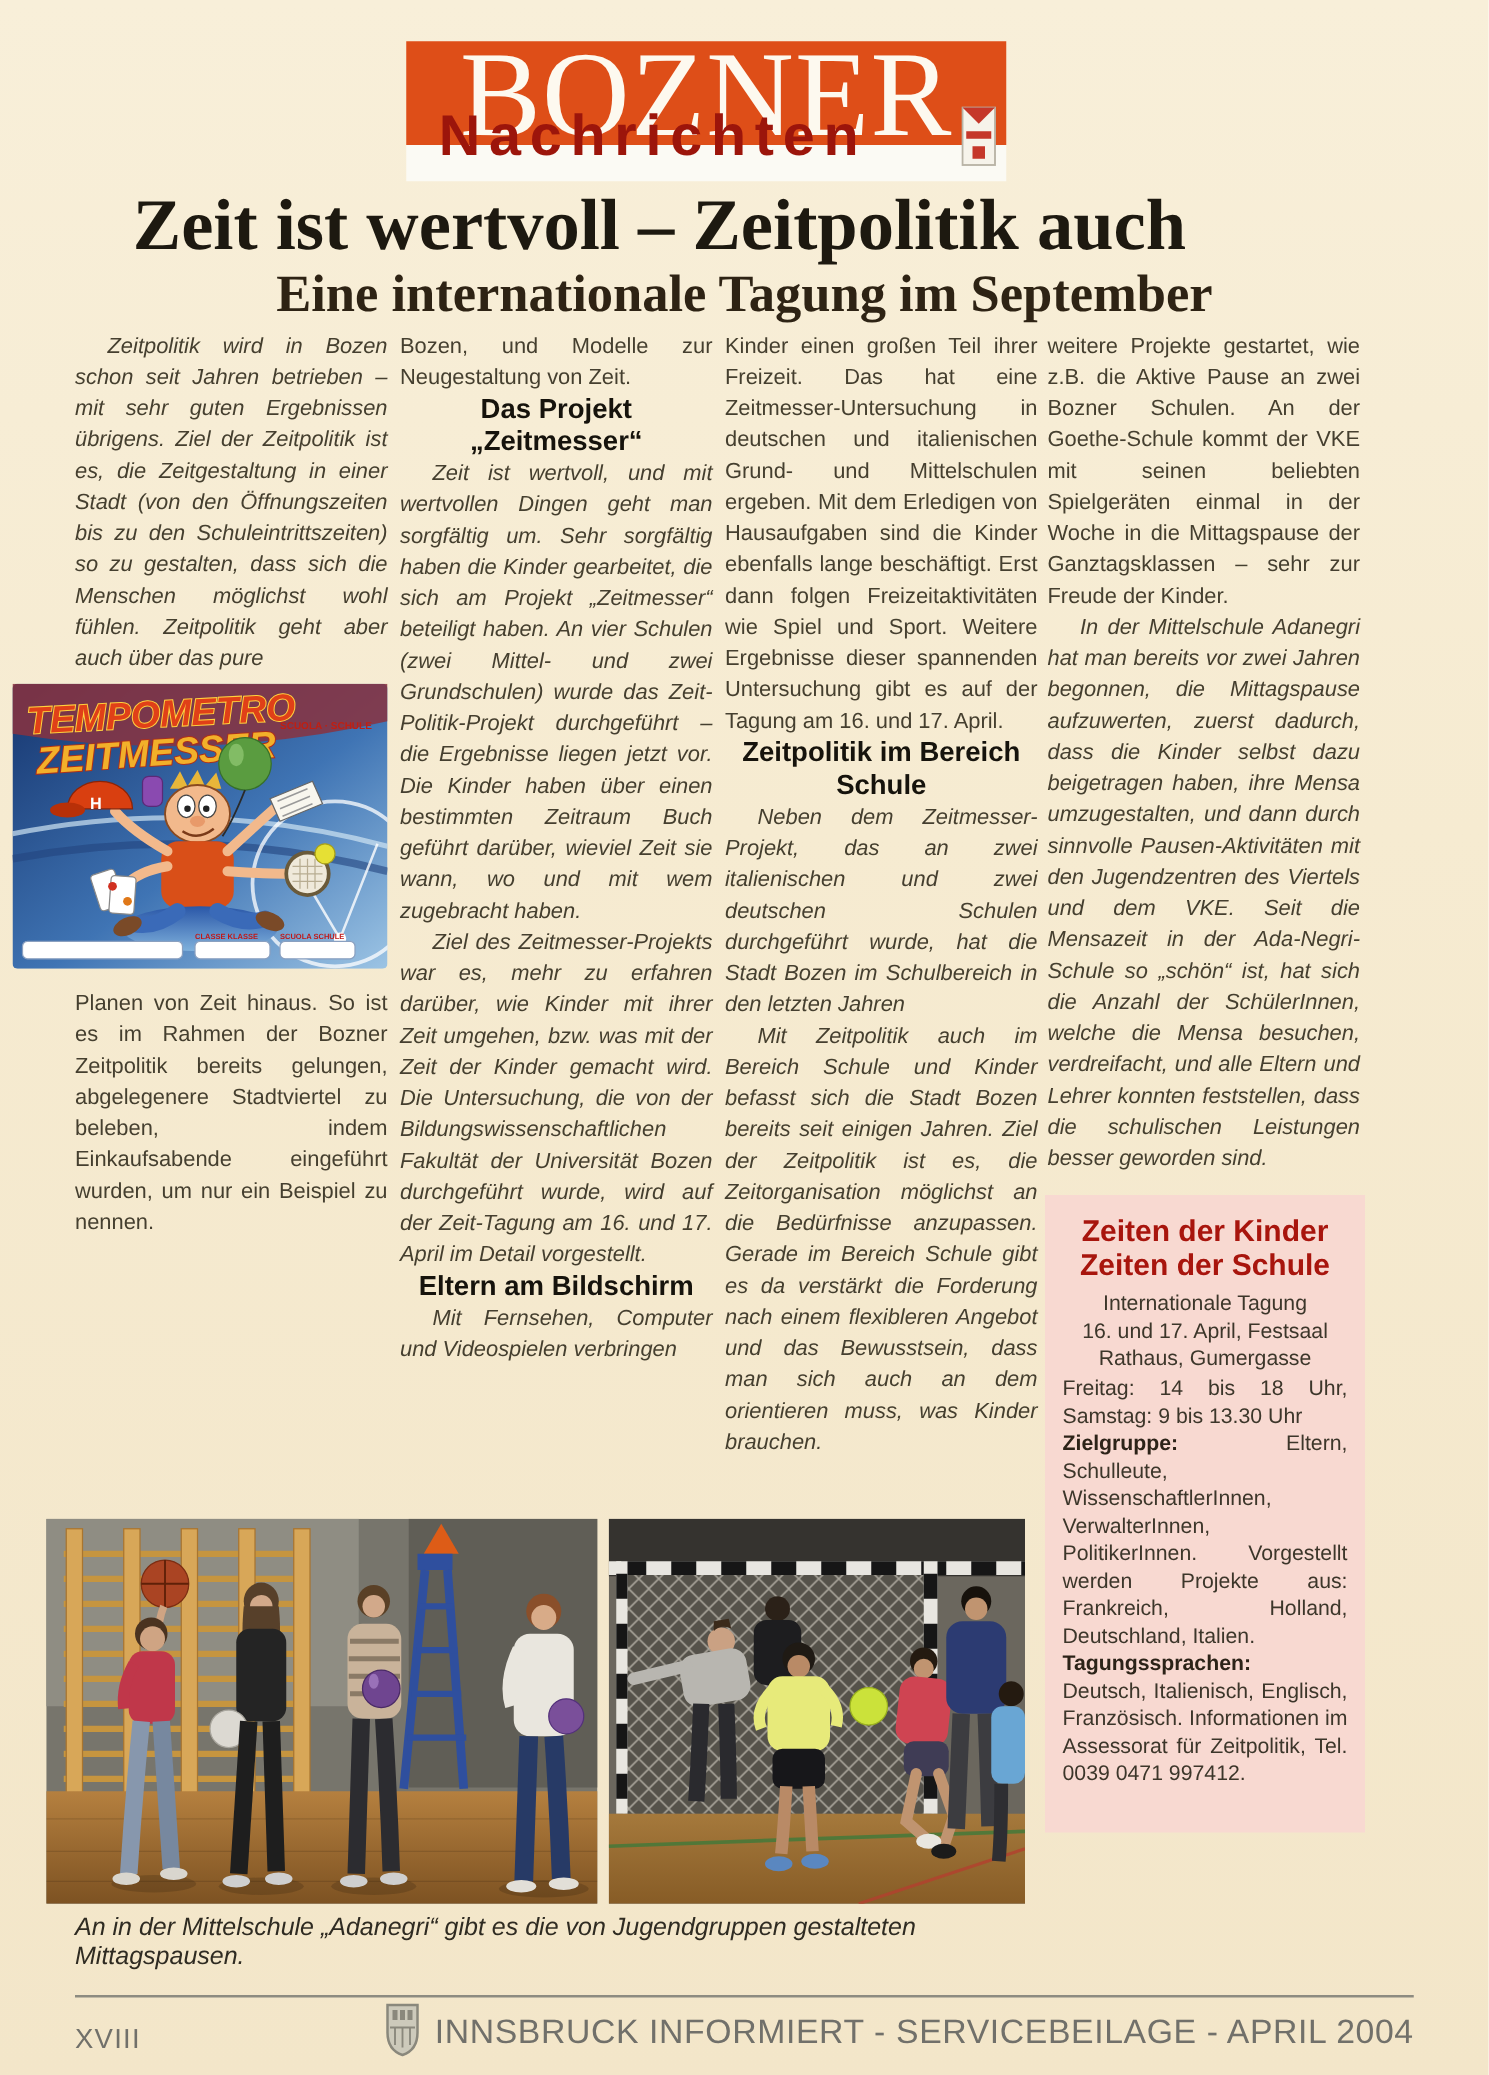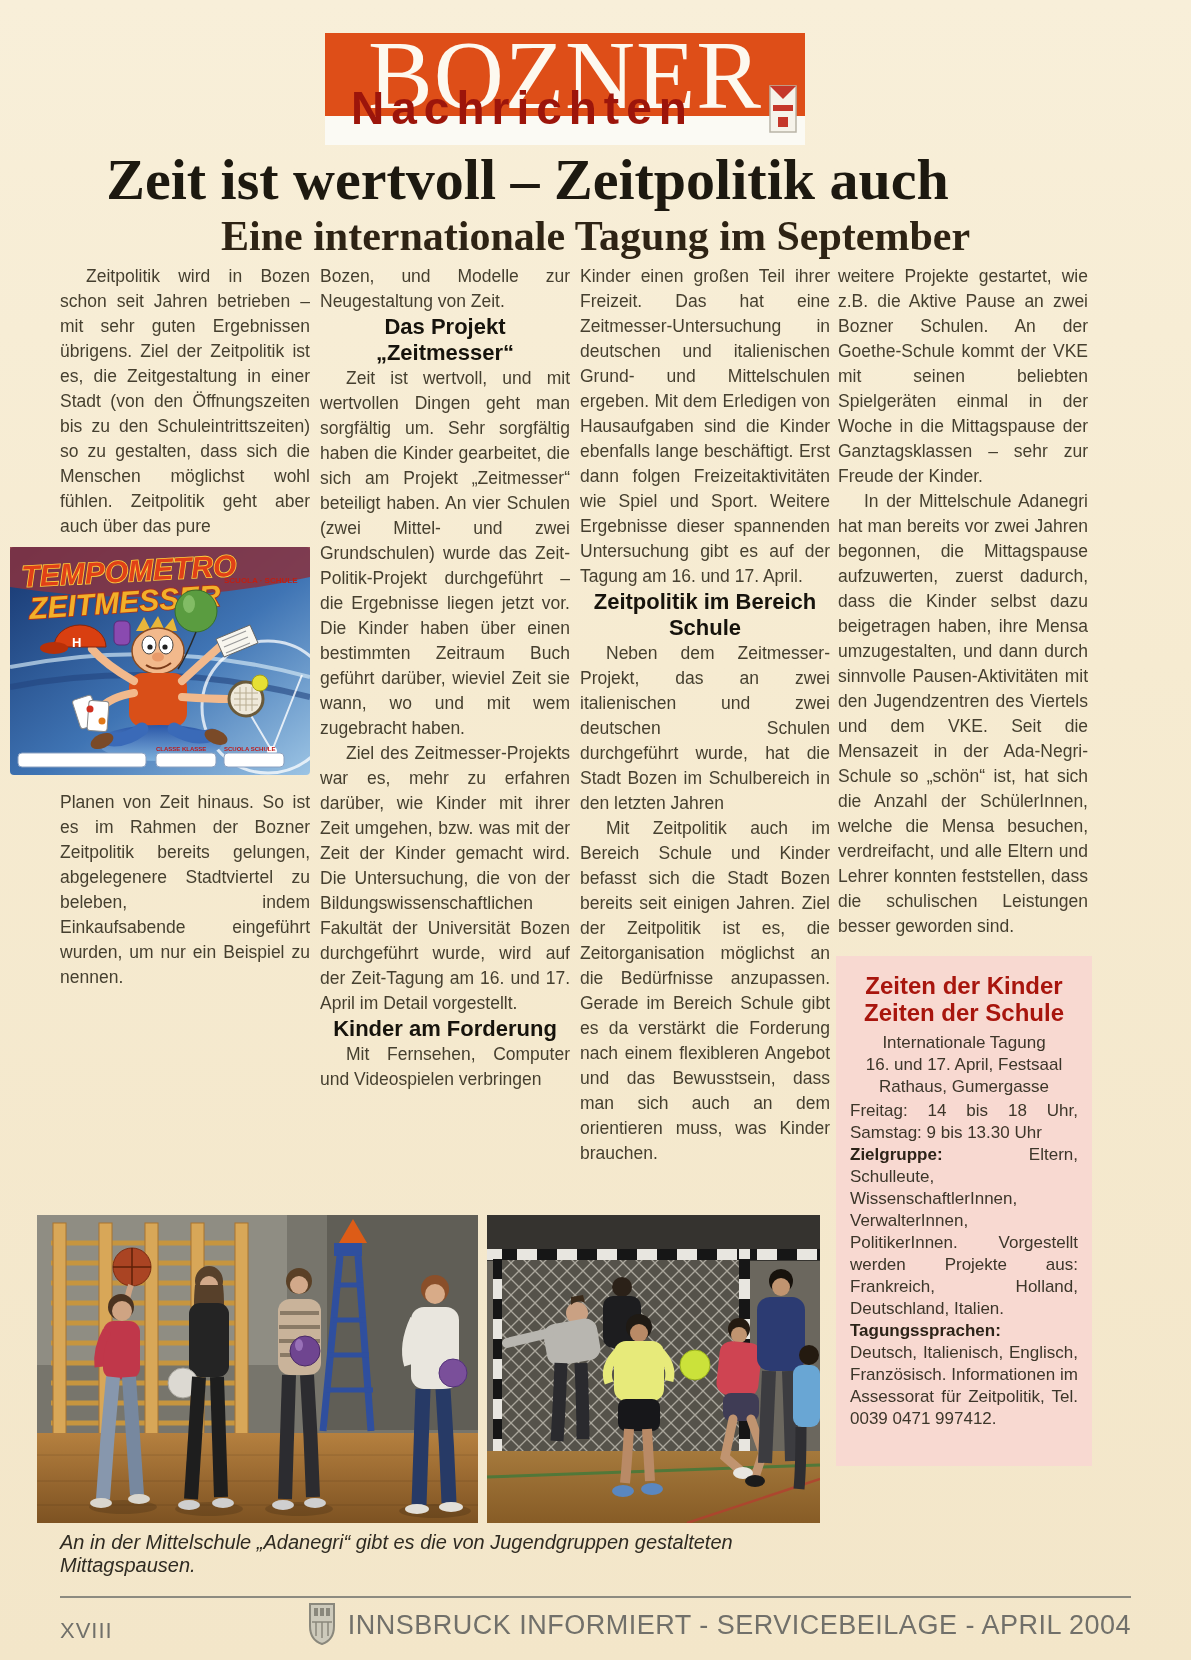--- a/index.html
+++ b/index.html
@@ -17,21 +17,21 @@
   .mast-flag{position:absolute;left:444px;top:52px;}
   
   .headline{position:absolute;left:0;top:146px;width:1055px;text-align:center;
       font-family:"Liberation Serif",serif;font-weight:bold;font-size:58px;color:#1d1910;letter-spacing:0px;}
   .subheadline{position:absolute;left:0;top:212px;width:1191px;text-align:center;
       font-family:"Liberation Serif",serif;font-weight:bold;font-size:42px;color:#2e2314;}
   
   .col{position:absolute;width:250px;font-size:17.5px;line-height:25px;color:#453f2f;
       text-align:justify;}
   .col p{margin:0;}
-  p.ind{text-indent:26px;}
+  p.ind{text-indent:26px;font-style:italic;}
   .colhead{margin:14px 0 5px 0;text-align:center;font-weight:bold;font-size:22px;
       line-height:26px;color:#16130c;text-indent:0;}
   #col1a{left:60px;top:264px;}
   #col1b{left:60px;top:790px;}
   #col2{left:320px;top:264px;}
   #col3{left:580px;top:264px;}
   #col4{left:838px;top:264px;}
   
   .cartoon{position:absolute;left:10px;top:547px;width:300px;height:228px;}
   
@@ -168,21 +168,21 @@
 
   <div class="col" id="col1b">
     <p>Planen von Zeit hinaus. So ist es im Rahmen der Bozner Zeitpolitik bereits gelungen, abgelegenere Stadtviertel zu beleben, indem Einkaufsabende eingeführt wurden, um nur ein Beispiel zu nennen.</p>
   </div>
 
   <div class="col" id="col2">
     <p>Bozen, und Modelle zur Neugestaltung von Zeit.</p>
     <p class="colhead">Das Projekt „Zeitmesser“</p>
     <p class="ind">Zeit ist wertvoll, und mit wertvollen Dingen geht man sorgfältig um. Sehr sorgfältig haben die Kinder gearbeitet, die sich am Projekt „Zeitmesser“ beteiligt haben. An vier Schulen (zwei Mittel- und zwei Grundschulen) wurde das Zeit-Politik-Projekt durchgeführt – die Ergebnisse liegen jetzt vor. Die Kinder haben über einen bestimmten Zeitraum Buch geführt darüber, wieviel Zeit sie wann, wo und mit wem zugebracht haben.</p>
     <p class="ind">Ziel des Zeitmesser-Projekts war es, mehr zu erfahren darüber, wie Kinder mit ihrer Zeit umgehen, bzw. was mit der Zeit der Kinder gemacht wird. Die Untersuchung, die von der Bildungswissenschaftlichen Fakultät der Universität Bozen durchgeführt wurde, wird auf der Zeit-Tagung am 16. und 17. April im Detail vorgestellt.</p>
-    <p class="colhead">Kinder am Forderung</p>
+    <p class="colhead">Eltern am Bildschirm</p>
     <p class="ind">Mit Fernsehen, Computer und Videospielen verbringen</p>
   </div>
 
   <div class="col" id="col3">
     <p>Kinder einen großen Teil ihrer Freizeit. Das hat eine Zeitmesser-Untersuchung in deutschen und italienischen Grund- und Mittelschulen ergeben. Mit dem Erledigen von Hausaufgaben sind die Kinder ebenfalls lange beschäftigt. Erst dann folgen Freizeitaktivitäten wie Spiel und Sport. Weitere Ergebnisse dieser spannenden Untersuchung gibt es auf der Tagung am 16. und 17. April.</p>
     <p class="colhead">Zeitpolitik im Bereich Schule</p>
     <p class="ind">Neben dem Zeitmesser-Projekt, das an zwei italienischen und zwei deutschen Schulen durchgeführt wurde, hat die Stadt Bozen im Schulbereich in den letzten Jahren</p>
     <p class="ind">Mit Zeitpolitik auch im Bereich Schule und Kinder befasst sich die Stadt Bozen bereits seit einigen Jahren. Ziel der Zeitpolitik ist es, die Zeitorganisation möglichst an die Bedürfnisse anzupassen. Gerade im Bereich Schule gibt es da verstärkt die Forderung nach einem flexibleren Angebot und das Bewusstsein, dass man sich auch an dem orientieren muss, was Kinder brauchen.</p>
   </div>
 

